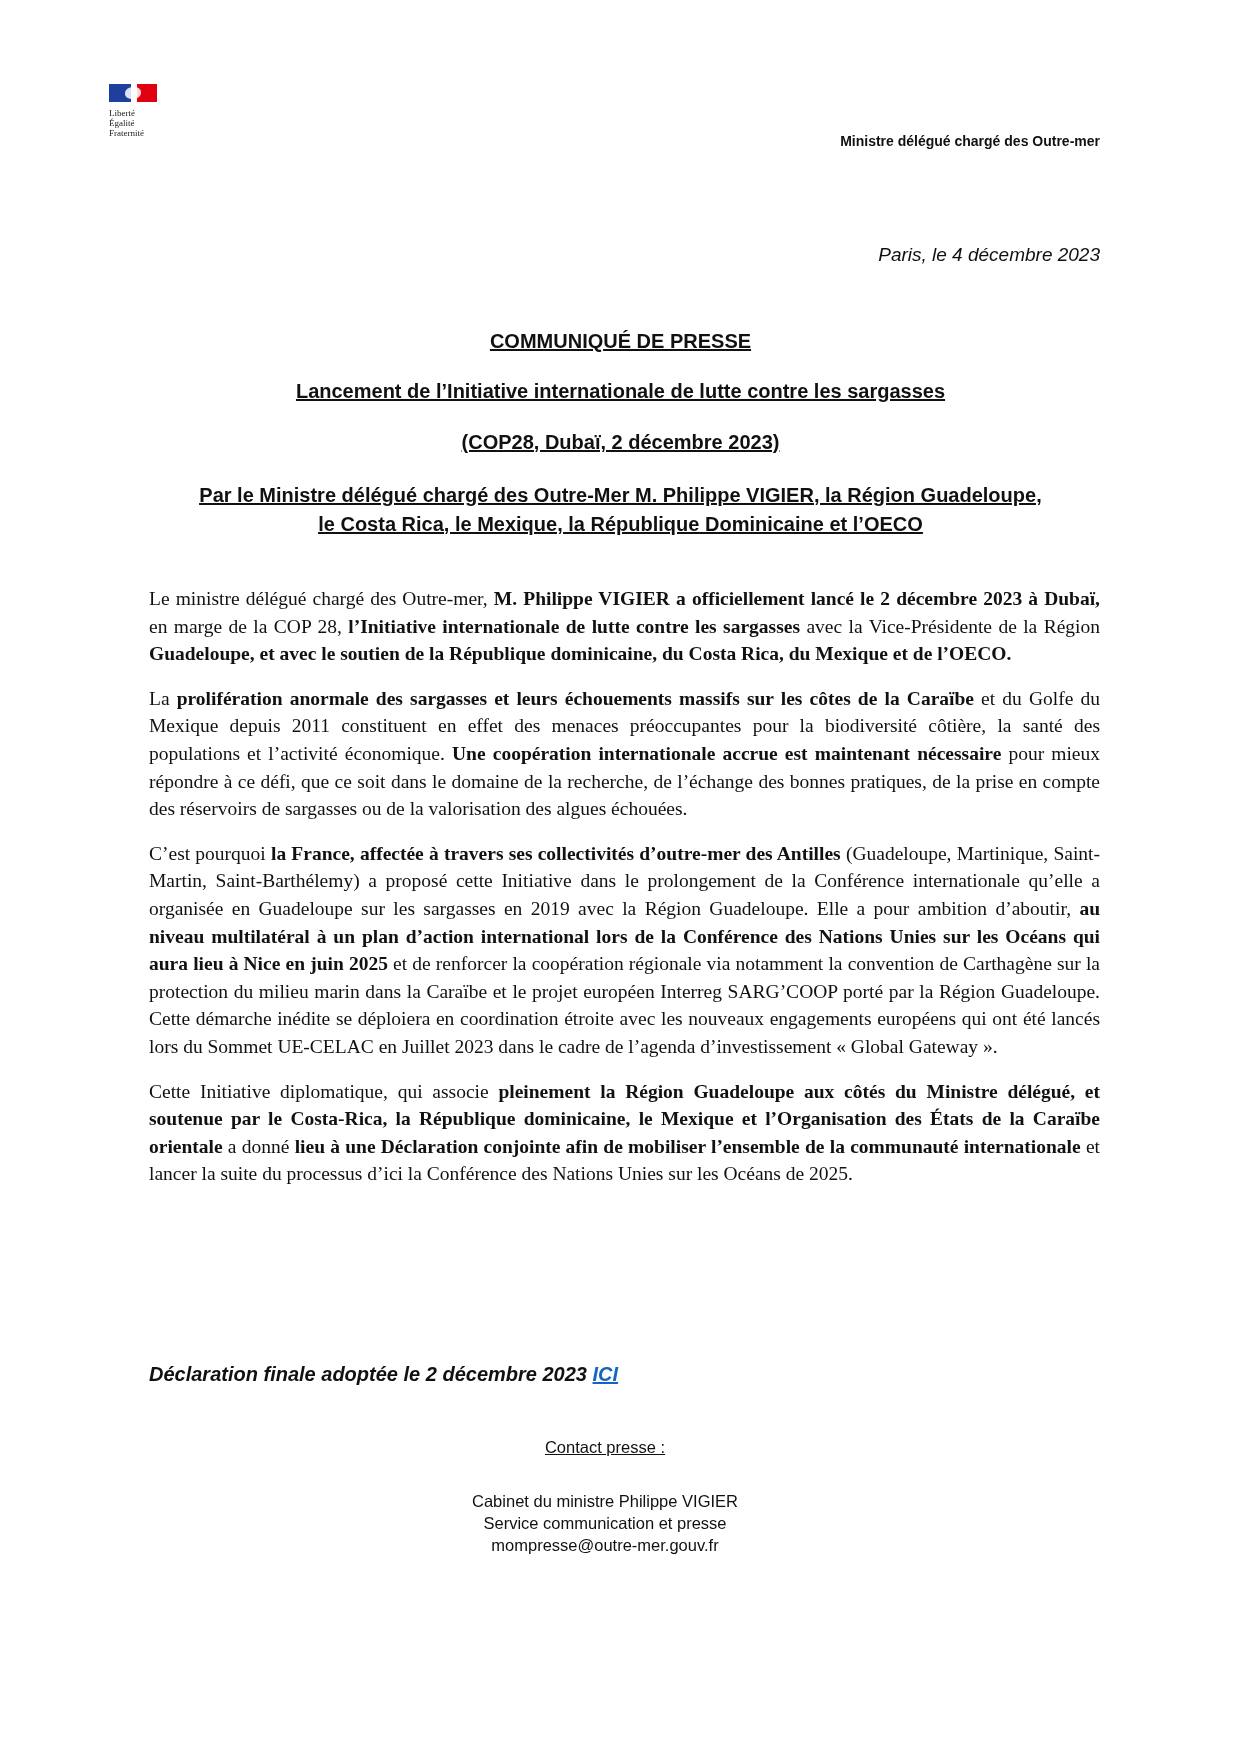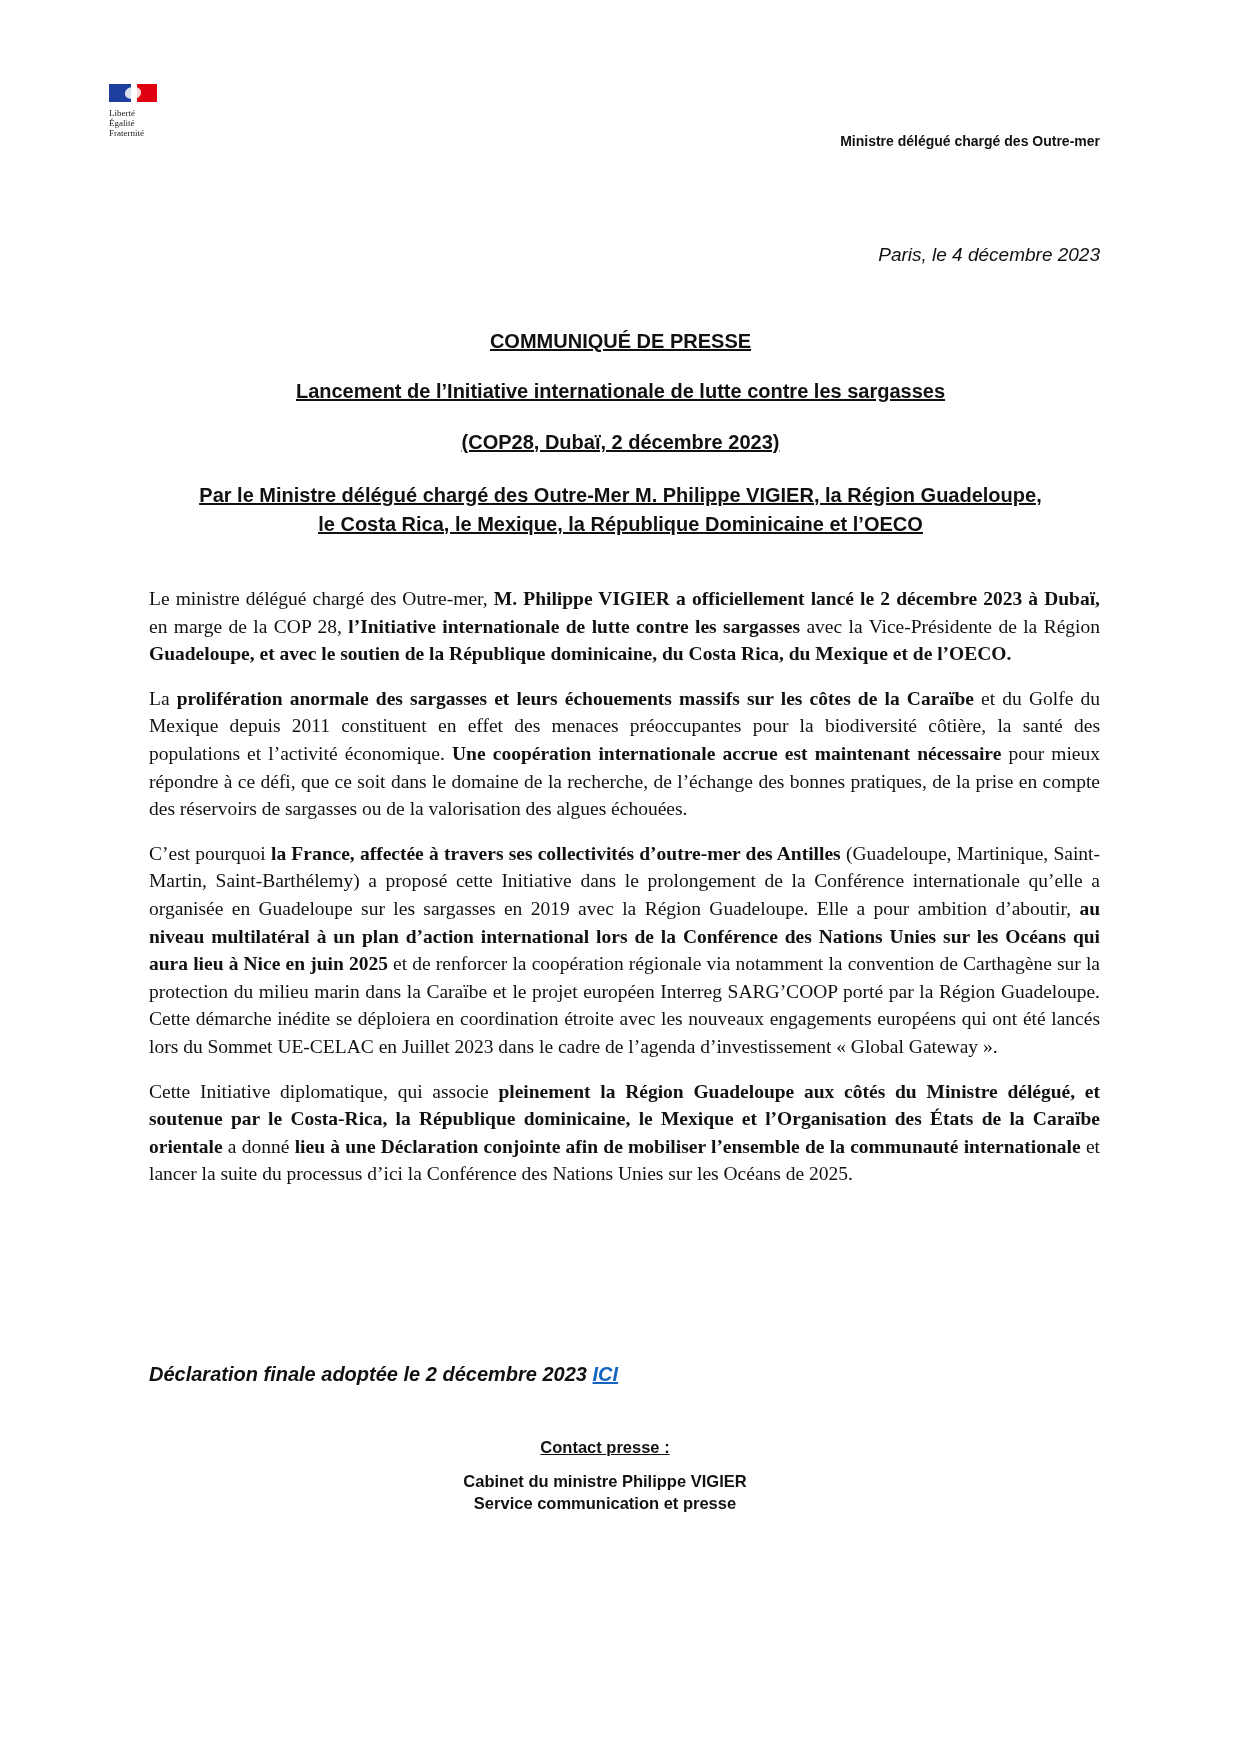--- a/index.html
+++ b/index.html
@@ -21,22 +21,22 @@
     .t1 { position: absolute; top: 0; width: 100%; }
     .t2 { position: absolute; top: 50px; width: 100%; }
     .t3 { position: absolute; top: 101px; width: 100%; }
     .t4 { position: absolute; top: 151px; width: 100%; line-height: 29px; }
     .body { position: absolute; left: 149px; width: 951px; top: 585px; font-size: 19.5px; line-height: 27.6px; text-align: justify; }
     .body p { margin: 0 0 17px 0; font-family: Liberation Serif, serif; }
     .body b { font-weight: bold; }
     .final { position: absolute; left: 149px; top: 1363px; font-size: 20px; font-weight: bold; font-style: italic; }
     .final a { color: #1565c0; text-decoration: underline; }
     .contact { position: absolute; left: 380px; width: 450px; top: 1436px; text-align: center; font-size: 16.5px; line-height: 22px; }
-    .contact .ctitle { font-weight: bold; text-decoration: underline; margin-bottom: 12px; }
-    .contact .b { font-weight: bold; text-align: center; }
+    .contact .ctitle { font-weight: normal; text-decoration: underline; margin-bottom: 32px; }
+    .contact .b { font-weight: normal; text-align: center; }
   </style>
 </head>
 <body>
 
 <div class="logo">
   <div class="flag">
     <div class="blue"></div>
       <div class="white"></div>
       <div class="red"></div>
   </div>
@@ -68,13 +68,14 @@
 </div>
 
 <div class="final">
   <span>Déclaration finale adoptée le 2 décembre 2023 </span><a>ICI</a>
 </div>
 
 <div class="contact">
   <div class="ctitle">Contact presse :</div>
   <div class="b">Cabinet du ministre Philippe VIGIER</div>
   <div class="b">Service communication et presse</div>
+  <div>mompresse@outre-mer.gouv.fr</div>
 </div>
 
 </body></html>

